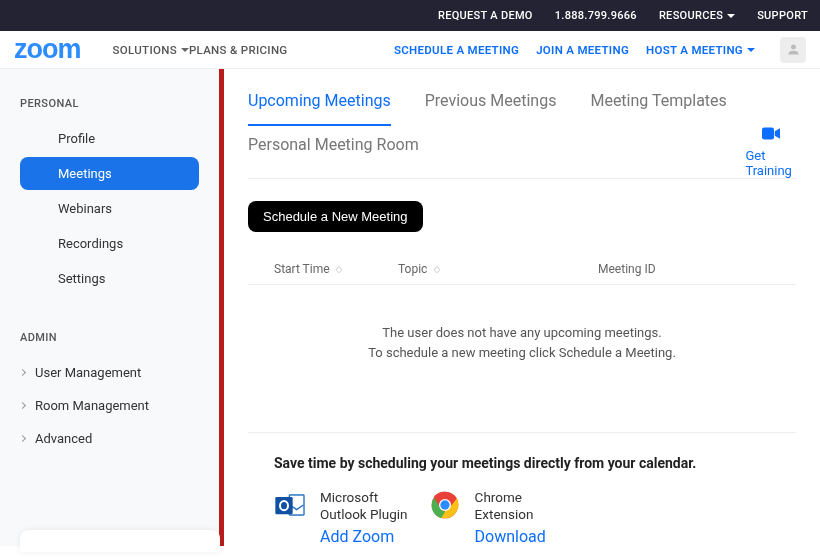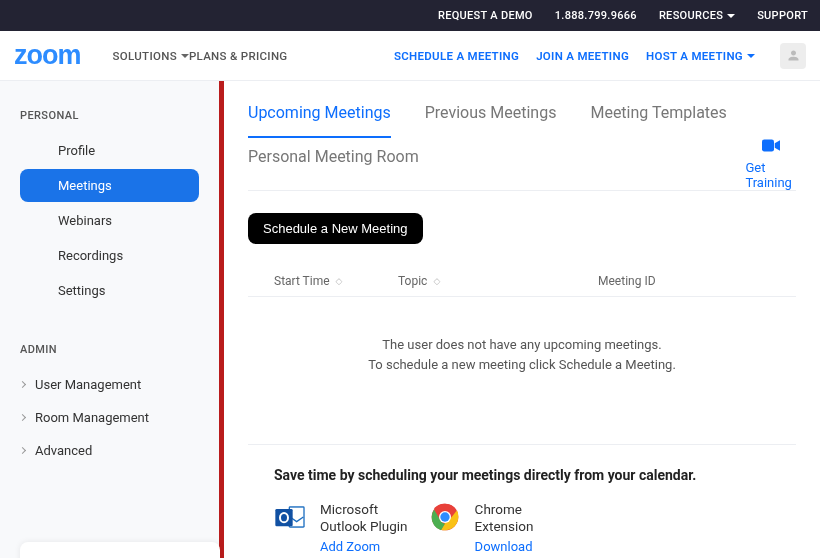--- a/index.html
+++ b/index.html
@@ -4,21 +4,21 @@
 <style>
   * { box-sizing: border-box; margin: 0; padding: 0; }
   body { font-family: -apple-system, BlinkMacSystemFont, "Segoe UI", Roboto, Arial, sans-serif; width: 820px; height: 558px; overflow: hidden; background: #fff; color: #222; font-size: 13px; }
 
   .topbar { background: #232333; height: 31px; display: flex; justify-content: flex-end; align-items: center; padding: 0 12px; gap: 22px; }
   .topbar a, .topbar span { color: #fff; font-size: 11px; letter-spacing: 0.3px; font-weight: 500; display: inline-flex; align-items: center; gap: 4px; cursor: pointer; }
   .caret { width: 0; height: 0; border-left: 4px solid transparent; border-right: 4px solid transparent; border-top: 4px solid #fff; display: inline-block; }
   .caret.gray { border-top-color: #666; }
   .caret.blue { border-top-color: #0d6efd; }
 
-  .navbar { height: 50px; border-bottom: 1px solid #eceef2; display: flex; align-items: center; padding: 0 14px; gap: 22px; }
+  .navbar { height: 38px; border-bottom: 1px solid #eceef2; display: flex; align-items: center; padding: 0 14px; gap: 22px; }
   .logo { color: #2d8cff; font-weight: 800; font-size: 27px; letter-spacing: -1px; font-family: Arial, sans-serif; display: flex; align-items: center; gap: 1px; }
   .navbar .primary { display: flex; flex: 0 0 auto; margin-left: 10px; }
   .navbar a { color: #555; font-size: 11.5px; letter-spacing: 0.3px; font-weight: 500; text-decoration: none; display: inline-flex; align-items: center; gap: 4px; cursor: pointer; }
   .navbar .spacer { flex: 1; }
   .navbar .actions a { color: #0d6efd; font-weight: 600; }
   .navbar .actions { display: flex; gap: 17px; align-items: center; }
   .avatar { width: 26px; height: 26px; background: #ededed; border-radius: 4px; display: flex; align-items: center; justify-content: center; margin-left: 8px; }
   .avatar svg { width: 15px; height: 15px; fill: #bbb; }
 
   .layout { display: flex; height: calc(558px - 81px); }
@@ -46,21 +46,21 @@
   .col.topic { width: 200px; }
   .col.id { width: 150px; }
   .sort { font-size: 9px; color: #bbb; letter-spacing: -2px; }
   .empty { text-align: center; padding: 38px 0 70px; border-bottom: 1px solid #eceef2; color: #555; font-size: 13px; line-height: 1.5; }
 
   .calendar-title { font-weight: 700; font-size: 14px; padding: 22px 0 18px 26px; color: #222; }
   .plugins { display: flex; gap: 21px; padding-left: 26px; }
   .plugin { display: flex; gap: 14px; align-items: flex-start; }
   .plugin-icon { width: 32px; height: 32px; }
   .plugin .labels { font-size: 13.5px; line-height: 1.25; color: #333; }
-  .plugin .link { color: #0d6efd; font-size: 13px; margin-top: 4px; cursor: pointer; }
+  .plugin .link { color: #0d6efd; font-size: 16px; margin-top: 4px; cursor: pointer; }
 
   a { text-decoration: none; }
 </style>
 </head>
 <body>
 
 <div class="topbar">
   <a>REQUEST A DEMO</a>
   <a>1.888.799.9666</a>
   <a>

